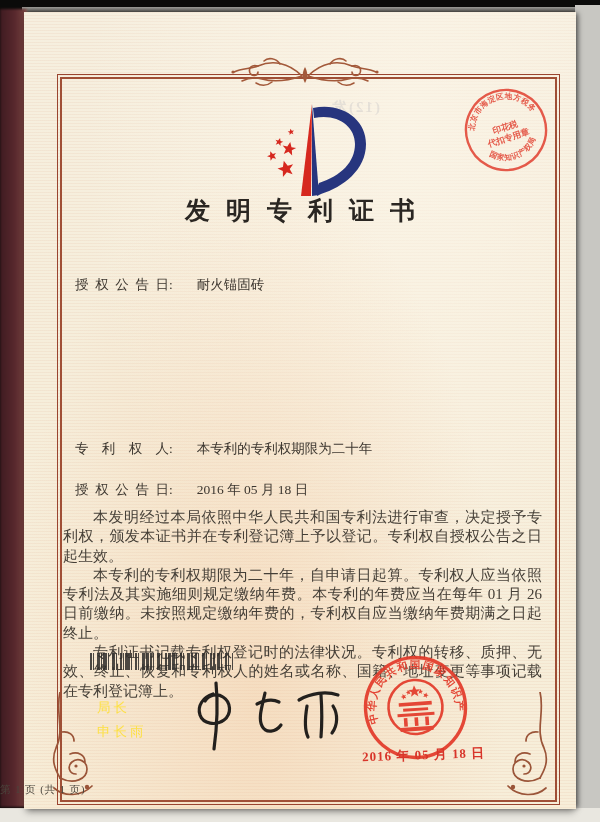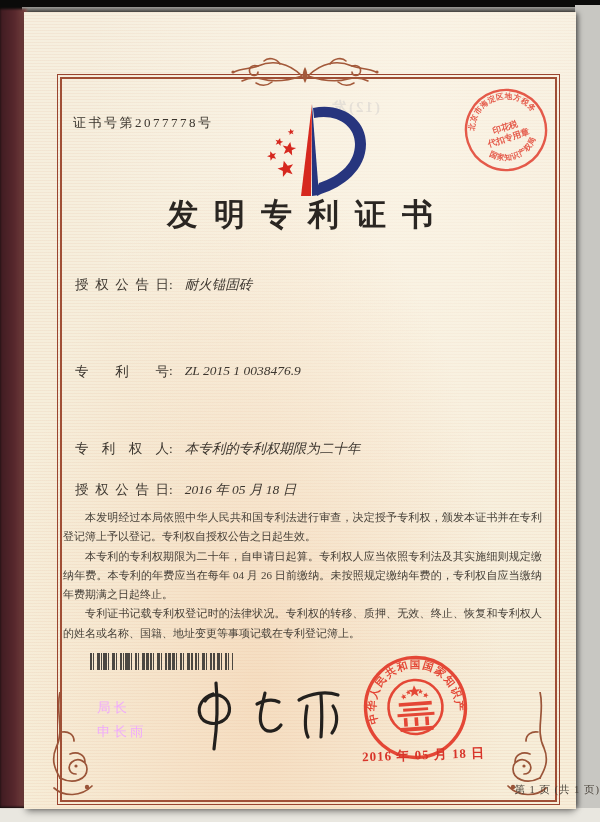--- a/index.html
+++ b/index.html
@@ -16,36 +16,36 @@
   .paper{left:24px;top:12px;width:552px;height:797px;
     background:
       radial-gradient(ellipse at 42% 86%, rgba(243,198,158,0.42), rgba(243,198,158,0) 55%),
       radial-gradient(ellipse at 70% 15%, rgba(252,246,233,0.7), rgba(252,246,233,0) 60%),
       repeating-linear-gradient(180deg, rgba(213,146,114,0.10) 0 1px, rgba(255,255,255,0) 1px 3px),
       linear-gradient(180deg,#f6efdf 0%,#f6eedb 45%,#f7eed9 100%);
     box-shadow:3px 0 5px -1px rgba(0,0,0,0.55), 0 5px 7px -2px rgba(0,0,0,0.35);}
   .frame-outer{left:57px;top:74px;width:501px;height:729px;border:1px solid #9a442f;}
   .frame-inner{position:absolute;left:2px;top:2px;right:2px;bottom:2px;border:2px solid #a04f36;}
   .cert-number{left:73px;top:114px;font-size:13px;letter-spacing:2.5px;color:#3a342d;}
-  .title{left:0;right:0;top:194px;text-align:center;font-size:31px;font-weight:700;
+  .title{left:0;right:0;top:194px;text-align:center;font-size:25px;font-weight:700;
     letter-spacing:16px;text-indent:16px;color:#2a2622;}
   .field{left:75px;height:20px;font-size:13.5px;color:#3c362f;white-space:nowrap;}
   .field .lbl{display:inline-block;width:94px;text-align:justify;text-align-last:justify;vertical-align:top;}
-  .field .val{margin-left:12px;font-style:italic;}
-  .body-text{left:63px;top:508px;width:479px;font-size:11px;line-height:19.3px;
+  .field .val{margin-left:24px;}
+  .body-text{left:63px;top:508px;width:479px;font-size:15px;line-height:19.3px;
     color:#453f37;text-align:justify;}
   .body-text p{margin:0;text-indent:2em;}
   .barcode{left:90px;top:653px;width:143px;height:17px;opacity:.85;
     background:
      repeating-linear-gradient(90deg,#2e2c2a 0 2px,transparent 2px 3px,#2e2c2a 3px 4px,transparent 4px 7px,#2e2c2a 7px 10px,transparent 10px 11px,#2e2c2a 11px 12px,transparent 12px 15px),
      repeating-linear-gradient(90deg,transparent 0 13px,#2e2c2a 13px 15px,transparent 15px 22px);}
-  .director{left:97px;top:696px;font-size:13.5px;letter-spacing:3px;color:#f0abfc;line-height:24px;}
+  .director{left:97px;top:696px;font-size:13.5px;letter-spacing:3px;color:#fde047;line-height:24px;}
   .seal-date{left:362px;top:746px;width:134px;font-size:13px;font-weight:700;color:#d8352a;
     letter-spacing:1px;transform:rotate(-2deg);white-space:nowrap;}
-  .footer{left:0;right:0;top:783px;text-align:right;font-size:10.5px;letter-spacing:1px;color:#4a443c;}
+  .footer{left:0;right:0;top:783px;text-align:left;font-size:10.5px;letter-spacing:1px;color:#4a443c;}
   .bleed{left:330px;top:98px;transform:scaleX(-1);opacity:0.12;color:#5c6488;
     font-size:15px;font-weight:700;letter-spacing:2px;}
   svg text{font-family:"Liberation Serif","DejaVu Serif",serif;}
 </style>
 </head>
 <body>
 
 <div class="photo">
 
   <svg width="0" height="0" style="position:absolute">
@@ -99,21 +99,20 @@
       <path d="M20,0 C15,20 25,38 16,56 C10,70 17,80 20,86"></path>
       <path d="M20,86 c14,7 27,1 27,-9 c0,-8 -9,-12 -15,-7 c-5,4 -3,12 4,12"></path>
       <path d="M14,96 c10,9 27,9 38,-2"></path>
       <path d="M30,62 c8,-3 15,1 15,8"></path>
       <path d="M22,40 c7,-1 12,3 12,9"></path>
       <circle cx="47" cy="95" r="2.2" fill="#9a5438" stroke="none"></circle>
       <circle cx="36" cy="74" r="1.6" fill="#9a5438" stroke="none"></circle>
     </g>
   </svg>
 
-  <div class="abs cert-number">证书号第2077778号</div>
 
   <div class="abs bleed">(12)发</div>
 
   <svg class="abs" style="left:456px;top:80px" width="100" height="100" viewBox="0 0 100 100">
     <g transform="rotate(-18 50 50)" fill="#e24535" opacity="0.88">
       <circle cx="50" cy="50" r="40" fill="none" stroke="#e24535" stroke-width="2.4"></circle>
       <text font-size="7.6" font-weight="700" letter-spacing="0.5">
         <textPath href="#taxTopArc">北京市海淀区地方税务局</textPath>
       </text>
       <text font-size="7.6" font-weight="700" letter-spacing="0.5">
@@ -133,33 +132,30 @@
     <polygon points="69,4 58,96 68,96" fill="#d6281f"></polygon>
     <polygon points="69,4 69,96 76,95" fill="#27357e"></polygon>
     <path d="M70,8 C100,2 123,20 123,44 C123,70 100,87 78,94 L74,96 C74,90 74,87 76,83 C98,76 112,62 112,44 C112,26 94,13 71,18 Z" fill="#27357e"></path>
   </svg>
 
   <div class="abs title">发明专利证书</div>
 
   <div class="abs field" style="top:276px">
     <span class="lbl">授权公告日</span><span>:</span><span class="val">耐火锚固砖</span>
   </div>
-  <div class="abs field" style="top:363px">
-    <span class="lbl">专利号</span><span>:</span><span class="val">ZL 2015 1 0038476.9</span>
-  </div>
   <div class="abs field" style="top:440px">
     <span class="lbl">专利权人</span><span>:</span><span class="val">本专利的专利权期限为二十年</span>
   </div>
   <div class="abs field" style="top:481px">
     <span class="lbl">授权公告日</span><span>:</span><span class="val">2016 年 05 月 18 日</span>
   </div>
 
   <div class="abs body-text">
     <p>本发明经过本局依照中华人民共和国专利法进行审查，决定授予专利权，颁发本证书并在专利登记簿上予以登记。专利权自授权公告之日起生效。</p>
-    <p>本专利的专利权期限为二十年，自申请日起算。专利权人应当依照专利法及其实施细则规定缴纳年费。本专利的年费应当在每年 04 月 26 日前缴纳。未按照规定缴纳年费的，专利权自应当缴纳年费期满之日起终止。</p>
+    <p>本专利的专利权期限为二十年，自申请日起算。专利权人应当依照专利法及其实施细则规定缴纳年费。本专利的年费应当在每年 01 月 26 日前缴纳。未按照规定缴纳年费的，专利权自应当缴纳年费期满之日起终止。</p>
     <p>专利证书记载专利权登记时的法律状况。专利权的转移、质押、无效、终止、恢复和专利权人的姓名或名称、国籍、地址变更等事项记载在专利登记簿上。</p>
   </div>
 
   <div class="abs barcode"></div>
 
   <div class="abs director">
     <div>局长</div>
     <div>申长雨</div>
   </div>
 

